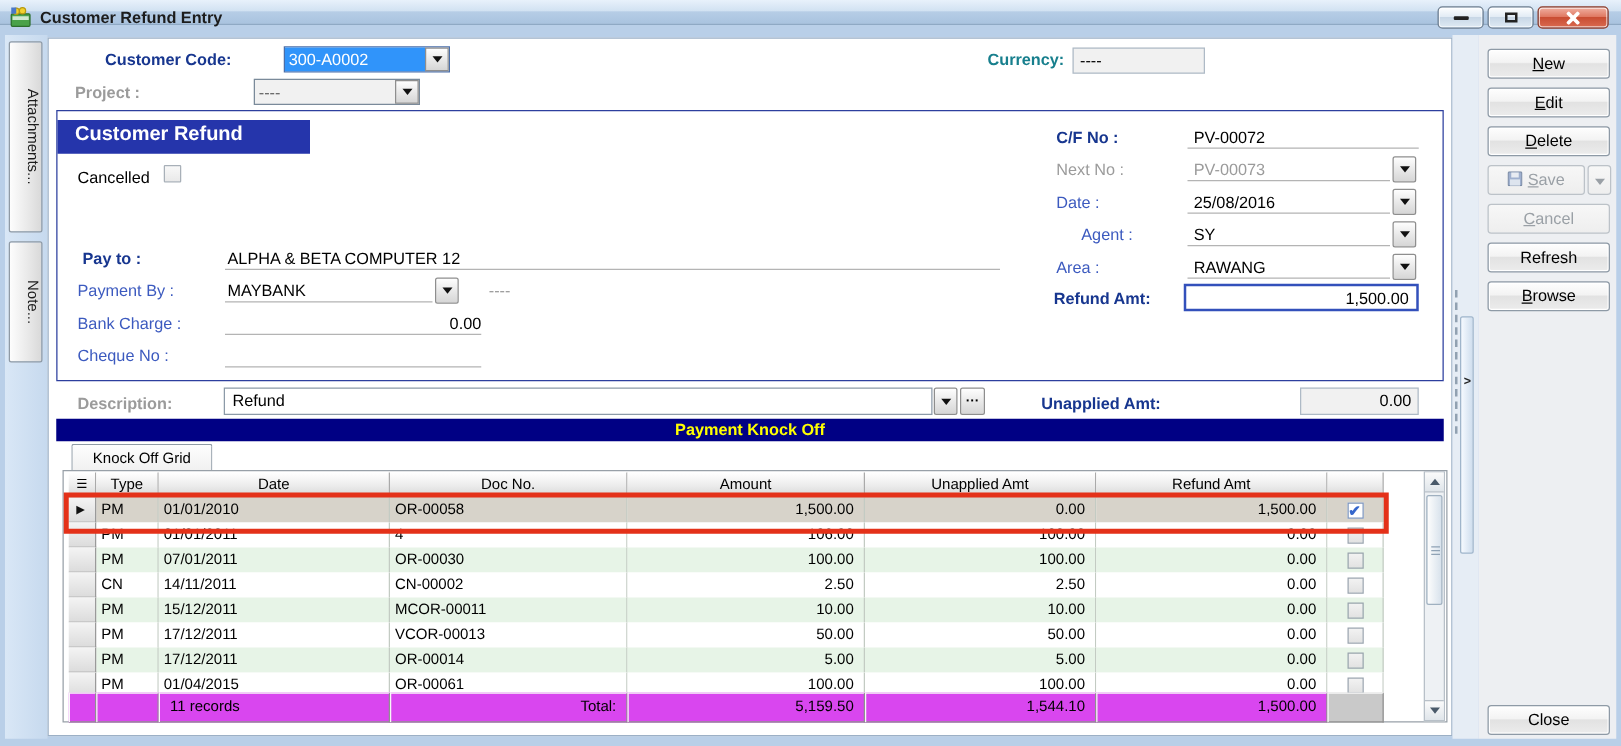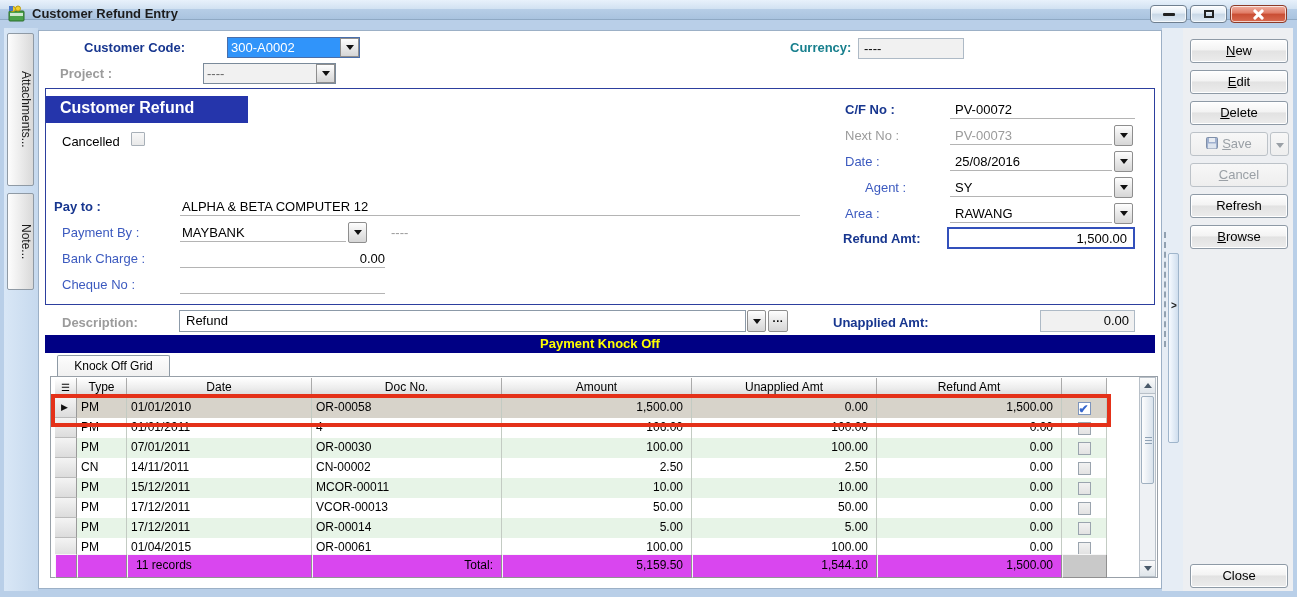--- a/index.html
+++ b/index.html
@@ -162,21 +162,21 @@
   <div class="dbtn">
       <span class="tri"></span>
     </div>
 </div>
 
 <div class="abs blue-panel" style="left:45px; top:88px; width:1110px; height:217px;"></div>
 <div class="abs banner1" style="left:46px; top:96px; width:202px; height:27px;">Customer Refund</div>
 <div class="abs val" style="left:62px; top:134px;">Cancelled</div>
 <div class="abs checkbox" style="left:131px; top:132px;"></div>
 
-<div class="abs nav" style="left:54px; top:199px;">Pay to :</div>
+<div class="abs nav" style="left:66px; top:199px;">Pay to :</div>
 <div class="abs val" style="left:182px; top:199px;">ALPHA &amp; BETA COMPUTER 12</div>
 <div class="abs uline" style="left:180px; top:215px; width:620px;"></div>
 
 <div class="abs blu" style="left:62px; top:225px;">Payment By :</div>
 <div class="abs val" style="left:182px; top:225px;">MAYBANK</div>
 <div class="abs uline" style="left:180px; top:241px; width:166px;"></div>
 <div class="abs dbtn free" style="left:348px; top:222px; height:21px;">
     <span class="tri"></span>
   </div>
 <div class="abs val dim" style="left:391px; top:225px;">----</div>

